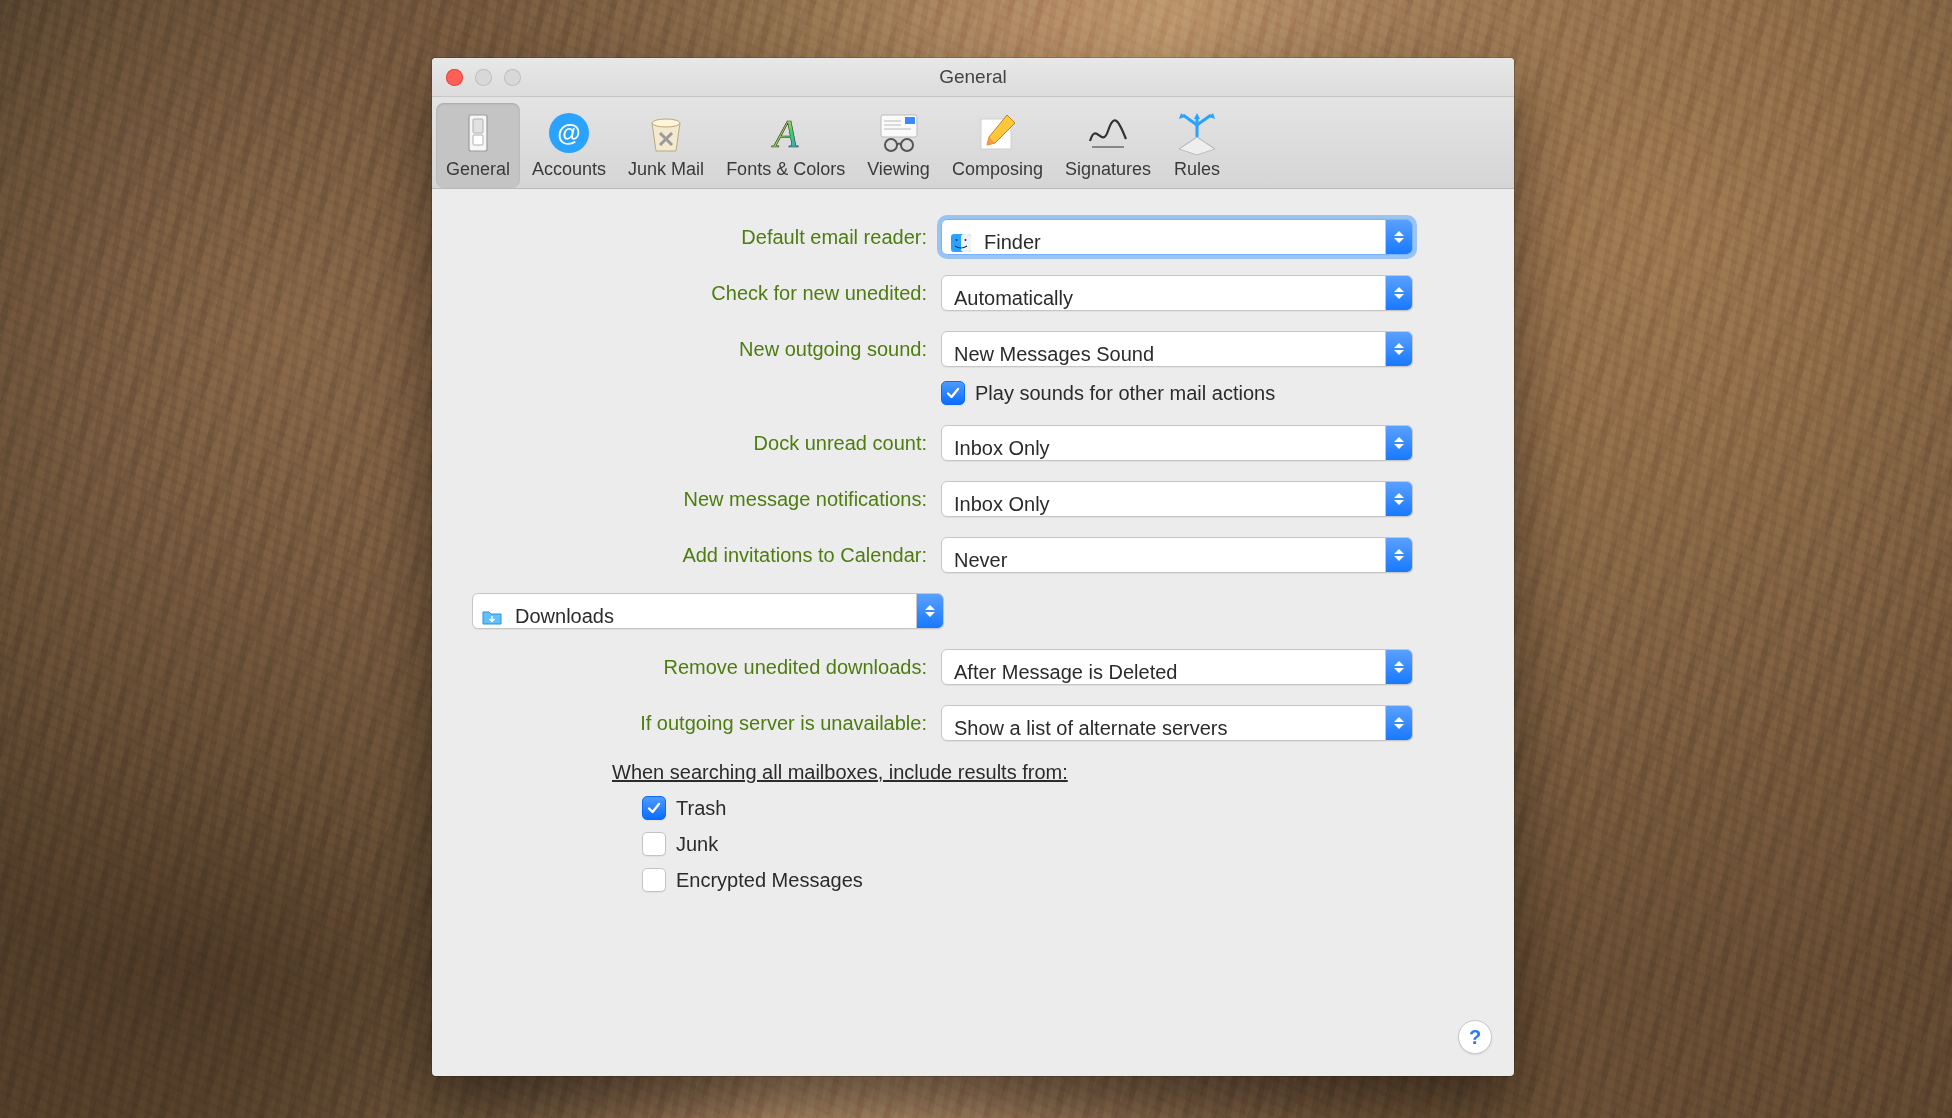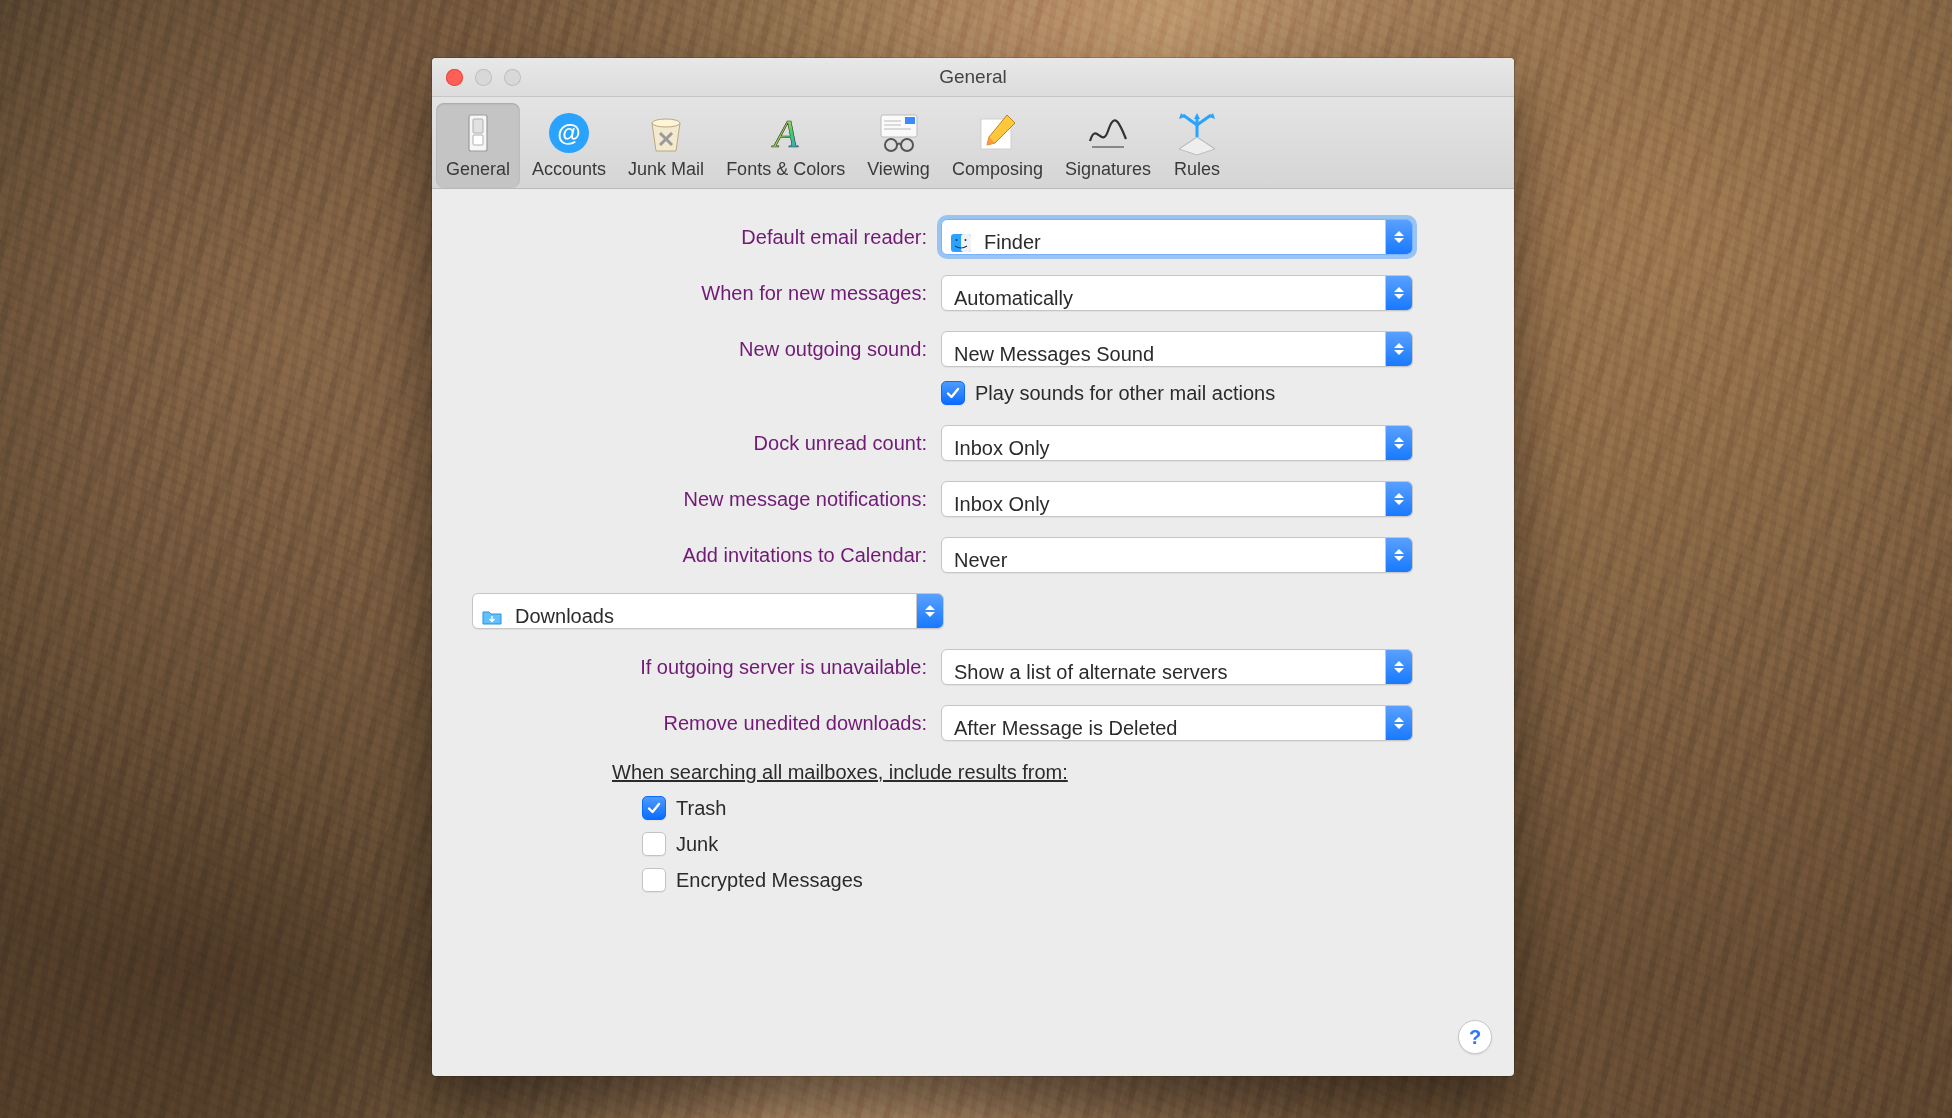--- a/index.html
+++ b/index.html
@@ -125,21 +125,21 @@
   .row {
     display: flex;
     align-items: center;
     margin-bottom: 20px;
   }
   .row.tight { margin-bottom: 14px; }
   .label {
     width: 455px;
     text-align: right;
     padding-right: 14px;
-    color: #701a75;
+    color: #4d7c0f;
   }
 
   .popup {
     flex: 0 0 470px;
     height: 34px;
     background: #ffffff;
     border: 1px solid #c6c6c6;
     border-radius: 6px;
     display: flex;
     align-items: flex-end;
@@ -387,21 +387,21 @@
             <circle cx="15.5" cy="8" r="1" fill="#083a66"></circle>
             <path d="M5 14 Q11 18 17 14" fill="none" stroke="#083a66" stroke-width="1.2"></path>
           </svg>
         </span>
         <span class="popup-text">Finder</span>
         <div class="popup-arrows"></div>
       </div>
     </div>
 
     <div class="row">
-      <div class="label">When for new messages:</div>
+      <div class="label">Check for new unedited:</div>
       <div class="popup">
         <span class="popup-text">Automatically</span>
         <div class="popup-arrows"></div>
       </div>
     </div>
 
     <div class="row tight">
       <div class="label">New outgoing sound:</div>
       <div class="popup">
         <span class="popup-text">New Messages Sound</span>
@@ -449,31 +449,31 @@
             <path d="M2 6 L8 6 L10 8 L20 8 L20 18 L2 18 Z" fill="#62c0ff" stroke="#2a93d6"></path>
             <path d="M11 10 L11 15 M8.5 13 L11 15.5 L13.5 13" fill="none" stroke="#fff" stroke-width="1.4"></path>
           </svg>
         </span>
         <span class="popup-text">Downloads</span>
         <div class="popup-arrows"></div>
       </div>
     </div>
 
     <div class="row">
+      <div class="label">Remove unedited downloads:</div>
+      <div class="popup">
+        <span class="popup-text">After Message is Deleted</span>
+        <div class="popup-arrows"></div>
+      </div>
+    </div>
+
+    <div class="row">
       <div class="label">If outgoing server is unavailable:</div>
       <div class="popup">
         <span class="popup-text">Show a list of alternate servers</span>
-        <div class="popup-arrows"></div>
-      </div>
-    </div>
-
-    <div class="row">
-      <div class="label">Remove unedited downloads:</div>
-      <div class="popup">
-        <span class="popup-text">After Message is Deleted</span>
         <div class="popup-arrows"></div>
       </div>
     </div>
 
     <div class="search-heading">When searching all mailboxes, include results from:</div>
 
     <div class="search-checks">
       <div class="check-item">
         <span class="checkbox checked">
           <svg viewBox="0 0 14 14">

